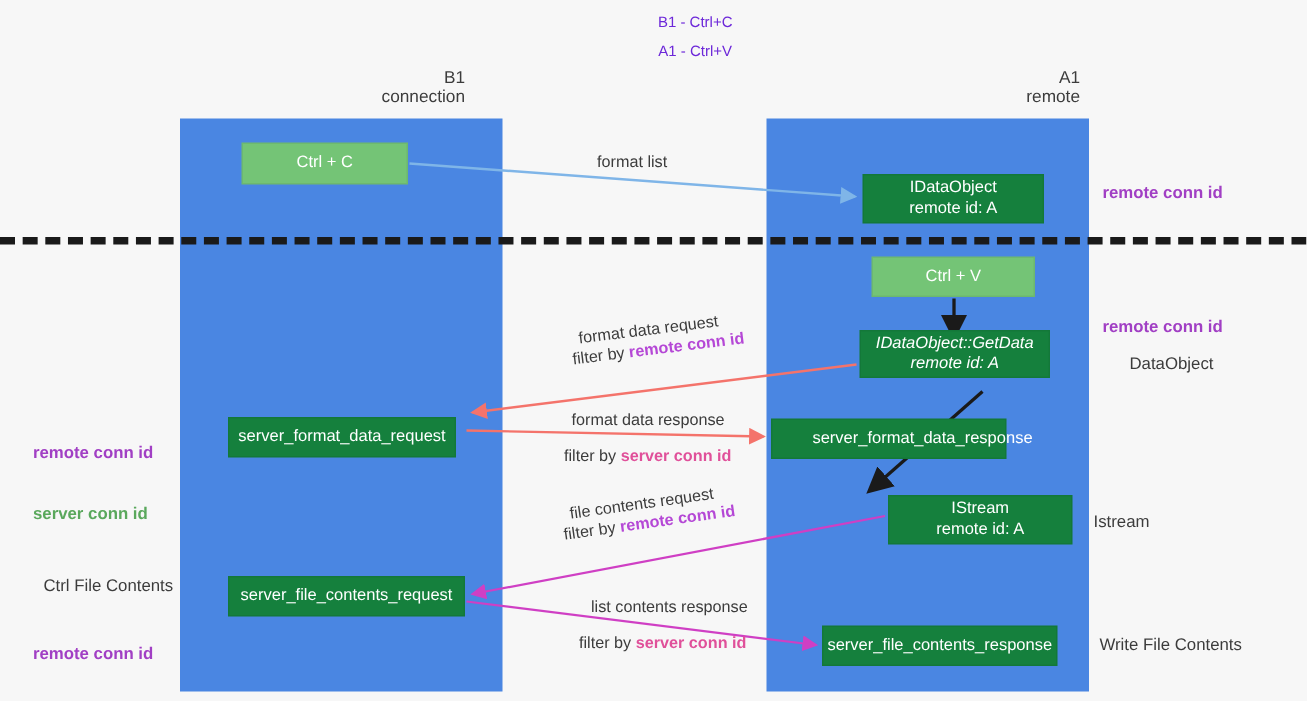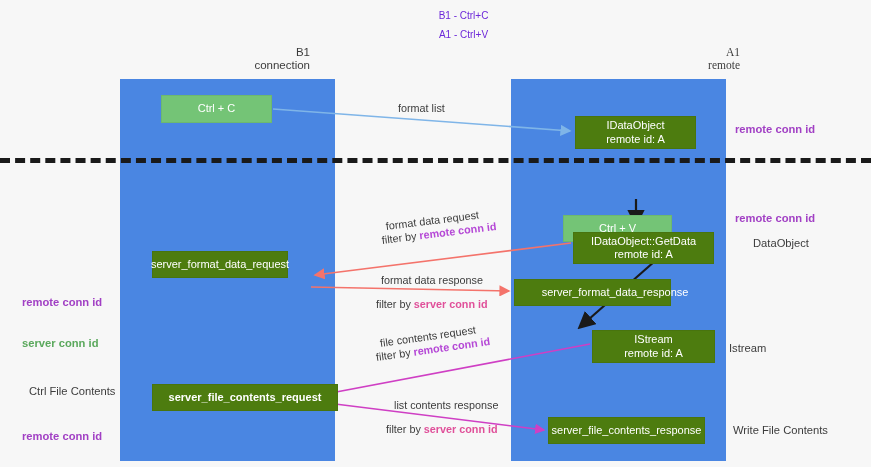--- a/index.html
+++ b/index.html
@@ -26,21 +26,21 @@
     white-space:pre;
     margin-left:28px;
   }
 
   
   .col-head{
     text-align:right;font-size:11.5px;line-height:13px;color:#3c3c3c;
     white-space:pre;
   }
   #head-b1{left:150px;top:46px;width:160px;}
-  #head-a1{left:580px;top:46px;width:160px;font-family:Liberation Serif, serif;}
+  #head-a1{left:560px;top:46px;width:160px;}
 
   
   .lane{background:#4a86e2;}
   #lane-b1{left:120px;top:79px;width:215px;height:382px;}
   #lane-a1{left:511px;top:79px;width:215px;height:382px;}
 
   
   #divider{
     left:0;top:158px;width:871px;height:0;
     border-top:5px dashed #1a1a1a;
@@ -50,30 +50,30 @@
   .node{
     box-sizing:border-box;
     display:flex;align-items:center;justify-content:center;
     text-align:center;
     color:#ffffff;
     font-size:11px;line-height:13.5px;
     white-space:pre;
     border:1px solid rgba(0,0,0,0.06);
   }
   .green{background:#74c476;}
-  .orange{background:#4d7c0f;}
+  .orange{background:#15803d;}
 
   #n-ctrlc{left:161px;top:95px;width:111px;height:28px;}
   #n-idataobject{left:575px;top:116px;width:121px;height:33px;}
-  #n-ctrlv{left:563px;top:171px;width:109px;height:27px;margin-top:44px;}
-  #n-getdata{left:573px;top:232px;width:141px;height:32px;}
-  #n-sfdreq{left:152px;top:251px;width:136px;height:27px;}
+  #n-ctrlv{left:581px;top:171px;width:109px;height:27px;}
+  #n-getdata{left:573px;top:220px;width:127px;height:32px;font-style:italic;}
+  #n-sfdreq{left:152px;top:278px;width:152px;height:27px;}
   #n-sfdresp{left:514px;top:279px;width:157px;height:27px;padding-left:45px;}
   #n-istream{left:592px;top:330px;width:123px;height:33px;}
-  #n-sfcreq{left:152px;top:384px;width:186px;height:27px;font-weight:bold;}
+  #n-sfcreq{left:152px;top:384px;width:158px;height:27px;}
   #n-sfcresp{left:548px;top:417px;width:157px;height:27px;}
 
   
   .side{font-size:11.2px;line-height:13.5px;white-space:pre;}
   .purple{color:#a13fc4;font-weight:bold;}
   .green-txt{color:#5aa85c;font-weight:bold;}
   .plain{color:#3c3c3c;}
 
   #s-remote1{left:735px;top:123px;}
   #s-remote2{left:735px;top:212px;}

